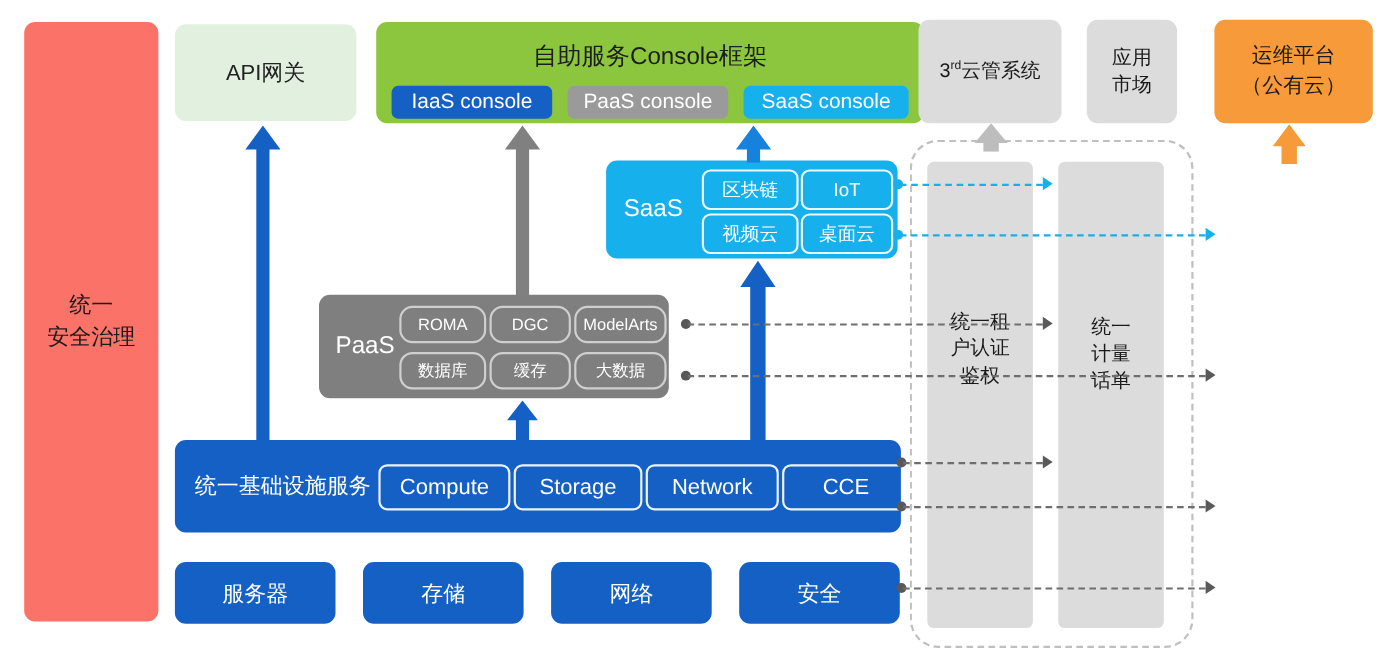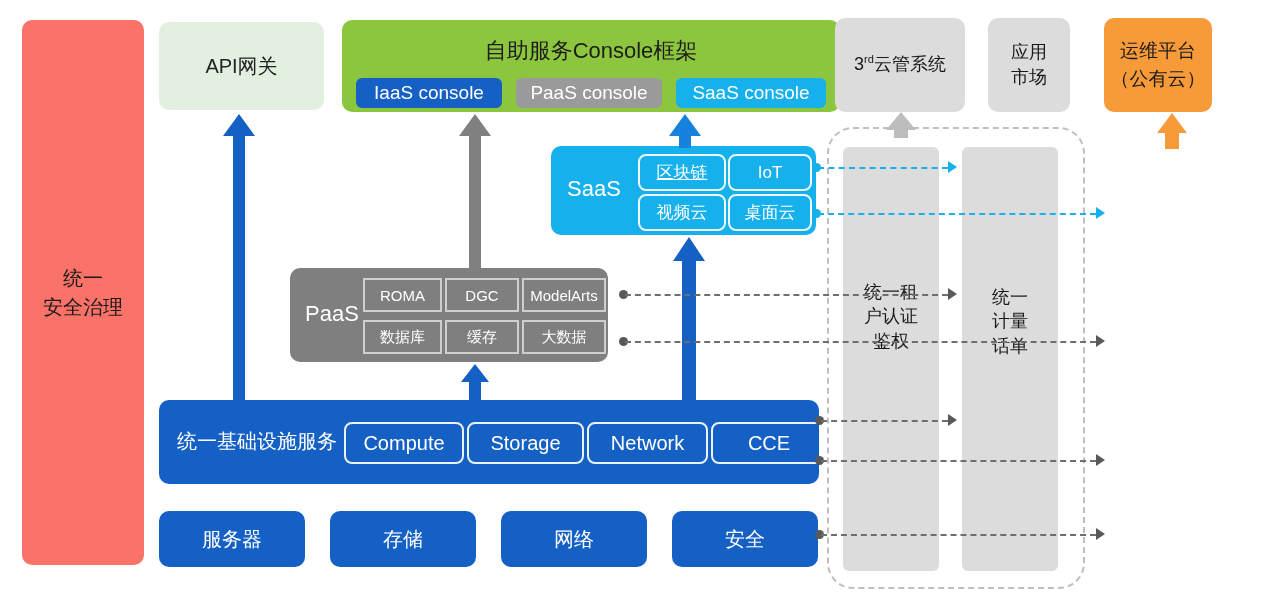--- a/index.html
+++ b/index.html
@@ -31,21 +31,21 @@
   .orange-tall{background:#F79A3A;color:#1a1a1a;font-size:20px;line-height:1.5;border-radius:10px;}
 
   
   .saaspanel{background:#16B0EC;border-radius:10px;}
   .saaslabel{position:absolute;color:#fff;font-size:22px;}
   .subchip{position:absolute;border:2px solid rgba(255,255,255,.92);border-radius:8px;color:#fff;font-size:17px;display:flex;align-items:center;justify-content:center;background:transparent;}
 
   
   .paaspanel{background:#7F7F7F;border-radius:10px;}
   .paaslabel{position:absolute;color:#fff;font-size:22px;}
-  .subchip-g{position:absolute;border:2px solid #CFCFCF;border-radius:0;color:#fff;font-size:15px;display:flex;align-items:center;justify-content:center;background:transparent;}
+  .subchip-g{position:absolute;border:2px solid #CFCFCF;border-radius:12px;color:#fff;font-size:15px;display:flex;align-items:center;justify-content:center;background:transparent;}
 
   
   .infra{background:#1560C4;border-radius:10px;}
   .infralabel{position:absolute;color:#fff;font-size:20px;}
   .subchip-b{position:absolute;border:2px solid rgba(255,255,255,.92);border-radius:8px;color:#fff;font-size:20px;display:flex;align-items:center;justify-content:center;background:transparent;}
 
   .bluebox{background:#1560C4;color:#fff;font-size:20px;border-radius:10px;}
 
   
   .dashcontainer{position:absolute;border:2px dashed #BFBFBF;border-radius:26px;box-sizing:border-box;}
@@ -90,21 +90,21 @@
 
   <div class="box rnd greybox" style="left:835px;top:18px;width:130px;height:94px;">
     <span><span>3</span><sup>rd</sup><span>云管系统</span></span>
   </div>
 
   <div class="box rnd greybox" style="left:988px;top:18px;width:82px;height:94px;flex-direction:column;">
     <div>应用</div>
     <div>市场</div>
   </div>
 
-  <div class="box rnd orange" style="left:1104px;top:18px;width:108px;height:94px;flex-direction:column;">
+  <div class="box rnd orange" style="left:1104px;top:18px;width:144px;height:94px;flex-direction:column;">
     <div>运维平台</div>
     <div>（公有云）</div>
   </div>
 
   <div class="dashcontainer" style="left:827px;top:127px;width:258px;height:462px;"></div>
 
   <div class="greycol" style="left:843px;top:147px;width:96px;height:424px;"></div>
   <div class="greycol-lbl" style="left:843px;top:280px;width:96px;">
     <div>统一租</div>
     <div>户认证</div>
@@ -114,21 +114,21 @@
   <div class="greycol" style="left:962px;top:147px;width:96px;height:424px;"></div>
   <div class="greycol-lbl" style="left:962px;top:285px;width:96px;">
     <div>统一</div>
     <div>计量</div>
     <div>话单</div>
   </div>
 
 
   <div class="saaspanel" style="left:551px;top:146px;width:265px;height:89px;position:absolute;">
     <div class="saaslabel" style="left:16px;top:30px;">SaaS</div>
-    <div class="subchip" style="left:87px;top:8px;width:84px;height:33px;text-decoration:underline;">
+    <div class="subchip" style="left:87px;top:8px;width:84px;height:33px;">
       <span>区块链</span>
     </div>
     <div class="subchip" style="left:177px;top:8px;width:80px;height:33px;">
       <span>IoT</span>
     </div>
     <div class="subchip" style="left:87px;top:48px;width:84px;height:33px;">
       <span>视频云</span>
     </div>
     <div class="subchip" style="left:177px;top:48px;width:80px;height:33px;">
       <span>桌面云</span>

